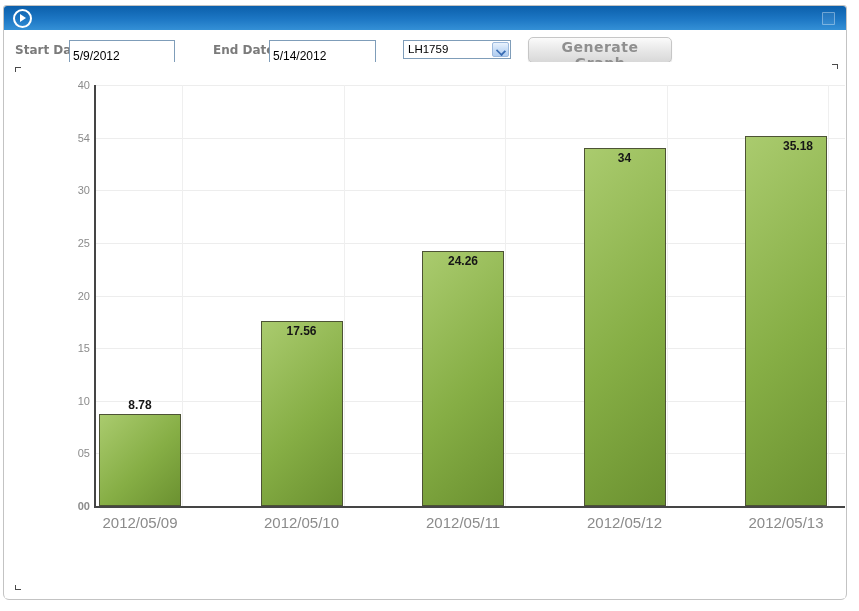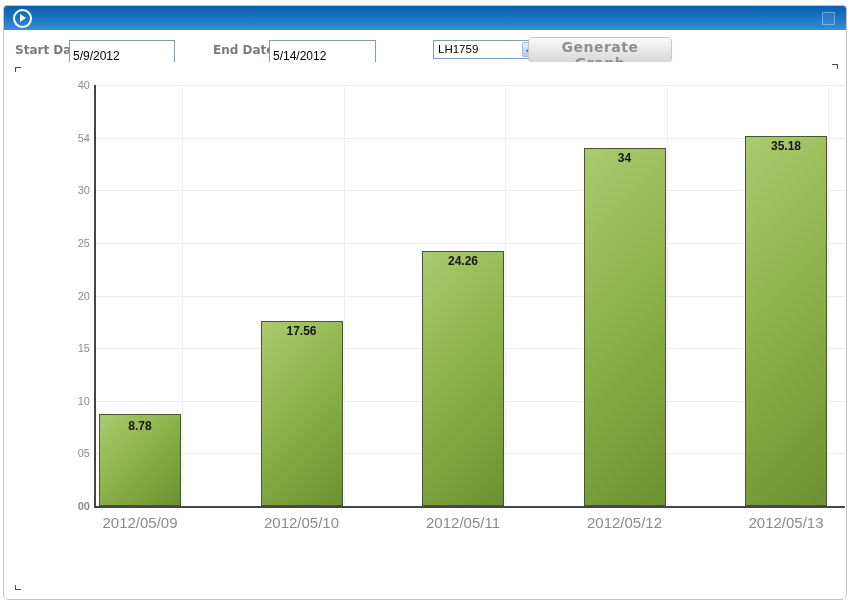--- a/index.html
+++ b/index.html
@@ -15,21 +15,21 @@
   .window-title{color:#fff;font-weight:bold;font-size:12.5px;margin-left:8px;
     font-family:"DejaVu Sans","Liberation Sans",sans-serif;letter-spacing:.2px;
     text-shadow:0 1px 1px rgba(0,0,0,.25);}
   .close-box{position:absolute;right:11px;top:6px;width:11px;height:11px;
     border:1px solid rgba(255,255,255,.35);background:rgba(255,255,255,.07);border-radius:1px;}
   .toolbar-label{position:absolute;color:#7b7b7b;font-weight:bold;font-size:12px;
     font-family:"DejaVu Sans","Liberation Sans",sans-serif;}
   .tb-input{position:absolute;height:16px;border:1px solid #7f9db9;background:#fff;
     font-family:"Liberation Sans",sans-serif;font-size:12px;color:#000;padding:7px 3px;outline:none;}
   .tb-select{position:absolute;left:399px;top:34px;width:108px;height:19px;border:1px solid #7f9db9;
-    background:#fff;box-sizing:border-box;margin-left:30px;}
+    background:#fff;box-sizing:border-box;}
   .tb-select .val{position:absolute;left:4px;top:2px;font-size:11.5px;color:#000;}
   .sel-btn{position:absolute;right:1px;top:1px;bottom:1px;width:17px;border-radius:2px;
     background:linear-gradient(#e9f2fd,#cbdff7 45%,#b0cdf0);border:1px solid #9cb9dd;box-sizing:border-box;}
   .sel-btn .chev{position:absolute;left:4px;top:4px;width:6px;height:6px;
     border-right:2px solid #3a6db4;border-bottom:2px solid #3a6db4;transform:rotate(45deg) scale(1,.8);}
   .gen-btn{position:absolute;left:524px;top:31px;width:144px;height:26px;border-radius:5px;
     background:linear-gradient(#fbfbfb,#e8e8e8 50%,#d8d8d8);border:1px solid #c6c6c6;
     box-shadow:0 1px 1px rgba(0,0,0,.15);color:#8f8f8f;font-weight:bold;font-size:14px;
     font-family:"DejaVu Sans","Liberation Sans",sans-serif;letter-spacing:.5px;cursor:pointer;}
   .chart-panel{position:absolute;left:1px;top:56px;right:1px;bottom:1px;background:#fff;overflow:hidden;}
@@ -89,33 +89,33 @@
       <div class="gridline-h" style="left: 91px; top: 75.625px; width: 750px;"></div>
       <div class="ytick" style="left: 55px; top: 69.625px;">54</div>
       <div class="gridline-h" style="left: 91px; top: 23px; width: 750px;"></div>
       <div class="ytick" style="left: 55px; top: 17px;">40</div>
       <div class="gridline-v" style="left: 177px; top: 23px; height: 421px;"></div>
       <div class="gridline-v" style="left: 338.5px; top: 23px; height: 421px;"></div>
       <div class="gridline-v" style="left: 500px; top: 23px; height: 421px;"></div>
       <div class="gridline-v" style="left: 661.5px; top: 23px; height: 421px;"></div>
       <div class="gridline-v" style="left: 823px; top: 23px; height: 421px;"></div>
       <div class="bar" style="left: 94px; top: 351.591px; width: 82px; height: 92.4095px; background: linear-gradient(135deg, rgb(170, 203, 110) 0%, rgb(134, 174, 69) 55%, rgb(107, 145, 48) 100%);"></div>
-      <div class="bar-label" style="left: 94px; top: 357px; width: 82px; text-align: center;">8.78</div>
+      <div class="bar-label" style="left: 94px; top: 336px; width: 82px; text-align: center;">8.78</div>
       <div class="xtick" style="left: 54.5px; top: 452px;">2012/05/09</div>
       <div class="bar" style="left: 255.5px; top: 259.181px; width: 82px; height: 184.819px; background: linear-gradient(135deg, rgb(170, 203, 110) 0%, rgb(134, 174, 69) 55%, rgb(107, 145, 48) 100%);"></div>
       <div class="bar-label" style="left: 255.5px; top: 262.181px; width: 82px;">17.56</div>
       <div class="xtick" style="left: 216px; top: 452px;">2012/05/10</div>
       <div class="bar" style="left: 417px; top: 188.663px; width: 82px; height: 255.337px; background: linear-gradient(135deg, rgb(170, 203, 110) 0%, rgb(134, 174, 69) 55%, rgb(107, 145, 48) 100%);"></div>
       <div class="bar-label" style="left: 417px; top: 191.663px; width: 82px;">24.26</div>
       <div class="xtick" style="left: 377.5px; top: 452px;">2012/05/11</div>
       <div class="bar" style="left: 578.5px; top: 86.15px; width: 82px; height: 357.85px; background: linear-gradient(135deg, rgb(170, 203, 110) 0%, rgb(134, 174, 69) 55%, rgb(107, 145, 48) 100%);"></div>
       <div class="bar-label" style="left: 578.5px; top: 89.15px; width: 82px;">34</div>
       <div class="xtick" style="left: 539px; top: 452px;">2012/05/12</div>
       <div class="bar" style="left: 740px; top: 73.7305px; width: 82px; height: 370.269px; background: linear-gradient(135deg, rgb(170, 203, 110) 0%, rgb(134, 174, 69) 55%, rgb(107, 145, 48) 100%);"></div>
-      <div class="bar-label" style="left: 740px; top: 76.7305px; width: 82px;">35.18</div>
+      <div class="bar-label" style="left: 740px; top: 76.7305px; width: 82px; padding-left: 12px;">35.18</div>
       <div class="xtick" style="left: 700.5px; top: 452px;">2012/05/13</div>
       <div class="axis" style="left: 89px; top: 23px; width: 2px; height: 423px;"></div>
       <div class="axis" style="left: 89px; top: 444px; width: 752px; height: 2px;"></div>
     </div>
 
   <div class="corner tl" style="left:11px;top:61px;"></div>
   <div class="corner tr" style="left:828px;top:58px;"></div>
   <div class="corner bl" style="left:11px;top:579px;"></div>
 </div>
 

